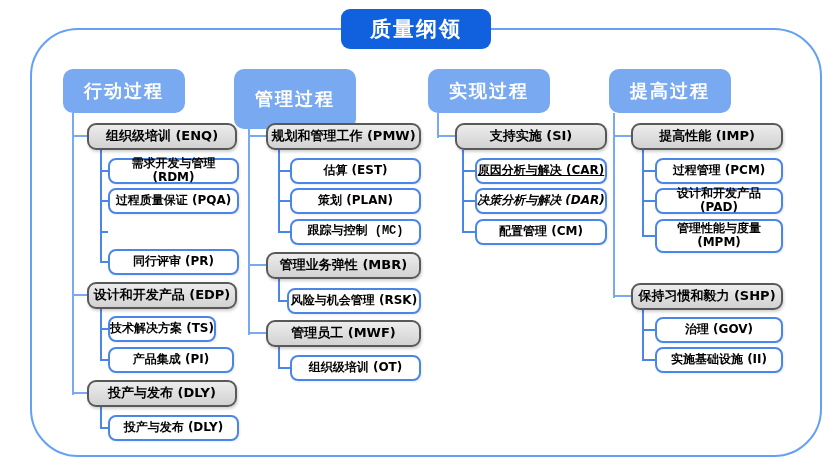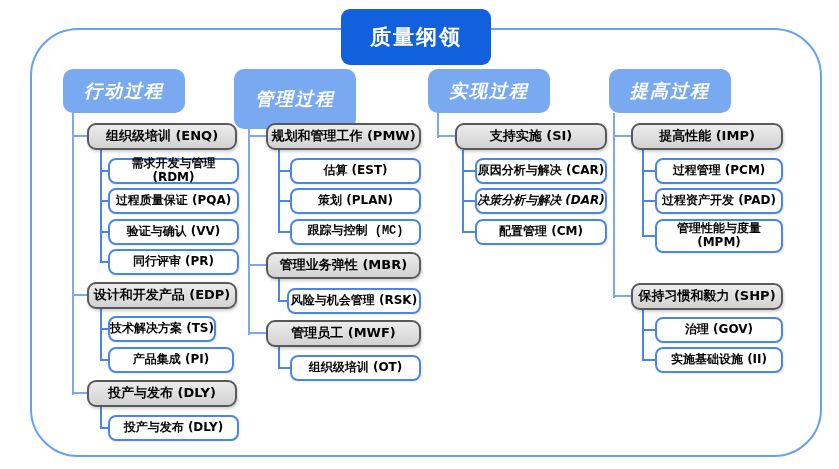--- a/index.html
+++ b/index.html
@@ -27,21 +27,21 @@
   }
   .title-box{
     background:var(--title-bg,#1161de);
     color:#fff;font-weight:bold;font-size:21px;
     border-radius:9px;z-index:3;
     letter-spacing:2px;
   }
   .header-box{
     background:var(--header-bg,#79a9f1);
     color:#fff;font-weight:bold;font-size:18px;
-    border-radius:10px;letter-spacing:2px;font-style:italic;
+    border-radius:10px;letter-spacing:2px;
   }
   .gray-box{
     background:linear-gradient(#ececec,#d2d2d2);
     border:2px solid var(--group-border,#595959);
     border-radius:9px;
     color:#000;font-weight:bold;font-size:13px;
     box-shadow:1px 2px 3px rgba(0,0,0,.18);
   }
   .white-box{
     background:#fff;
@@ -50,32 +50,31 @@
     color:#000;font-weight:bold;font-size:12px;
     box-shadow:1px 1px 2px rgba(0,0,0,.08);
   }
   .conn{position:absolute;z-index:1;}
 </style>
 </head>
 <body>
 
 <div id="stage" style="--title-bg: #1161de; --header-bg: #79a9f1; --group-fill: #d9d9d9; --group-border: #595959; --leaf-border: #4a86e8; --tree-line: #7aa9f0; --leaf-line: #4a86e8; --frame-border: #64a1f4;">
     <div class="frame" style="left: 30px; top: 28px; width: 792px; height: 429px;"></div>
-    <div class="title-box node" style="left: 341px; top: 9px; width: 150px; height: 56px;">质量纲领</div>
+    <div class="title-box node" style="left: 341px; top: 9px; width: 150px; height: 40px;">质量纲领</div>
     <div class="header-box node" style="left: 63px; top: 69px; width: 122px; height: 44px;">行动过程</div>
     <div class="conn" style="left: 72px; top: 113px; width: 2px; height: 282px; background: rgb(122, 169, 240);"></div>
     <div class="conn" style="left: 72px; top: 135px; width: 15px; height: 2px; background: rgb(122, 169, 240);"></div>
     <div class="gray-box node" style="left: 87px; top: 123px; width: 150px; height: 27px;">组织级培训 (ENQ)</div>
     <div class="conn" style="left: 100px; top: 150px; width: 2px; height: 113px; background: rgb(74, 134, 232);"></div>
     <div class="conn" style="left: 100px; top: 170px; width: 8px; height: 2px; background: rgb(74, 134, 232);"></div>
     <div class="white-box node" style="left: 108px; top: 158px; width: 131px; height: 26px;">需求开发与管理 (RDM)</div>
     <div class="conn" style="left: 100px; top: 200px; width: 8px; height: 2px; background: rgb(74, 134, 232);"></div>
     <div class="white-box node" style="left: 108px; top: 188px; width: 131px; height: 26px;">过程质量保证 (PQA)</div>
     <div class="conn" style="left: 100px; top: 231px; width: 8px; height: 2px; background: rgb(74, 134, 232);"></div>
-    <div class="white-box node" style="left: 108px; top: 219px; width: 131px; height: 26px;">验证与确认 (VV)</div>
     <div class="conn" style="left: 100px; top: 261px; width: 8px; height: 2px; background: rgb(74, 134, 232);"></div>
     <div class="white-box node" style="left: 108px; top: 249px; width: 131px; height: 26px;">同行评审 (PR)</div>
     <div class="conn" style="left: 72px; top: 294px; width: 15px; height: 2px; background: rgb(122, 169, 240);"></div>
     <div class="gray-box node" style="left: 87px; top: 282px; width: 150px; height: 27px; text-align: right;">设计和开发产品 (EDP)</div>
     <div class="conn" style="left: 100px; top: 309px; width: 2px; height: 52px; background: rgb(74, 134, 232);"></div>
     <div class="conn" style="left: 100px; top: 328px; width: 8px; height: 2px; background: rgb(74, 134, 232);"></div>
     <div class="white-box node" style="left: 108px; top: 316px; width: 108px; height: 26px;">技术解决方案 (TS)</div>
     <div class="conn" style="left: 100px; top: 359px; width: 8px; height: 2px; background: rgb(74, 134, 232);"></div>
     <div class="white-box node" style="left: 108px; top: 347px; width: 126px; height: 26px;">产品集成 (PI)</div>
     <div class="conn" style="left: 72px; top: 392px; width: 15px; height: 2px; background: rgb(122, 169, 240);"></div>
@@ -103,34 +102,34 @@
     <div class="gray-box node" style="left: 266px; top: 320px; width: 155px; height: 27px;">管理员工 (MWF)</div>
     <div class="conn" style="left: 278px; top: 347px; width: 2px; height: 22px; background: rgb(74, 134, 232);"></div>
     <div class="conn" style="left: 278px; top: 367px; width: 12px; height: 2px; background: rgb(74, 134, 232);"></div>
     <div class="white-box node" style="left: 290px; top: 355px; width: 131px; height: 26px;">组织级培训 (OT)</div>
     <div class="header-box node" style="left: 428px; top: 69px; width: 122px; height: 44px;">实现过程</div>
     <div class="conn" style="left: 437px; top: 113px; width: 2px; height: 25px; background: rgb(122, 169, 240);"></div>
     <div class="conn" style="left: 437px; top: 135px; width: 18px; height: 2px; background: rgb(122, 169, 240);"></div>
     <div class="gray-box node" style="left: 455px; top: 123px; width: 152px; height: 27px;">支持实施 (SI)</div>
     <div class="conn" style="left: 462px; top: 150px; width: 2px; height: 83px; background: rgb(74, 134, 232);"></div>
     <div class="conn" style="left: 462px; top: 170px; width: 13px; height: 2px; background: rgb(74, 134, 232);"></div>
-    <div class="white-box node" style="left: 475px; top: 158px; width: 132px; height: 26px;">原因分析与解决 (CAR)</div>
+    <div class="white-box node" style="left: 475px; top: 158px; width: 132px; height: 26px; text-decoration: underline;">原因分析与解决 (CAR)</div>
     <div class="conn" style="left: 462px; top: 200px; width: 13px; height: 2px; background: rgb(74, 134, 232);"></div>
     <div class="white-box node" style="left: 475px; top: 188px; width: 132px; height: 26px; font-style: italic;">决策分析与解决 (DAR)</div>
     <div class="conn" style="left: 462px; top: 231px; width: 13px; height: 2px; background: rgb(74, 134, 232);"></div>
     <div class="white-box node" style="left: 475px; top: 219px; width: 132px; height: 26px;">配置管理 (CM)</div>
     <div class="header-box node" style="left: 609px; top: 69px; width: 122px; height: 44px;">提高过程</div>
     <div class="conn" style="left: 613px; top: 113px; width: 2px; height: 185px; background: rgb(122, 169, 240);"></div>
     <div class="conn" style="left: 613px; top: 135px; width: 18px; height: 2px; background: rgb(122, 169, 240);"></div>
     <div class="gray-box node" style="left: 631px; top: 123px; width: 152px; height: 27px;">提高性能 (IMP)</div>
     <div class="conn" style="left: 642px; top: 150px; width: 2px; height: 87px; background: rgb(74, 134, 232);"></div>
     <div class="conn" style="left: 642px; top: 170px; width: 13px; height: 2px; background: rgb(74, 134, 232);"></div>
     <div class="white-box node" style="left: 655px; top: 158px; width: 128px; height: 26px;">过程管理 (PCM)</div>
     <div class="conn" style="left: 642px; top: 200px; width: 13px; height: 2px; background: rgb(74, 134, 232);"></div>
-    <div class="white-box node" style="left: 655px; top: 188px; width: 128px; height: 26px;">过程资产开发 (PAD)</div>
+    <div class="white-box node" style="left: 655px; top: 188px; width: 128px; height: 26px;">设计和开发产品 (PAD)</div>
     <div class="conn" style="left: 642px; top: 235px; width: 13px; height: 2px; background: rgb(74, 134, 232);"></div>
     <div class="white-box node" style="left: 655px; top: 219px; width: 128px; height: 34px;">管理性能与度量 (MPM)</div>
     <div class="conn" style="left: 613px; top: 295px; width: 18px; height: 2px; background: rgb(122, 169, 240);"></div>
     <div class="gray-box node" style="left: 631px; top: 283px; width: 152px; height: 27px;">保持习惯和毅力 (SHP)</div>
     <div class="conn" style="left: 642px; top: 310px; width: 2px; height: 51px; background: rgb(74, 134, 232);"></div>
     <div class="conn" style="left: 642px; top: 329px; width: 13px; height: 2px; background: rgb(74, 134, 232);"></div>
     <div class="white-box node" style="left: 655px; top: 317px; width: 128px; height: 26px;">治理 (GOV)</div>
     <div class="conn" style="left: 642px; top: 359px; width: 13px; height: 2px; background: rgb(74, 134, 232);"></div>
     <div class="white-box node" style="left: 655px; top: 347px; width: 128px; height: 26px;">实施基础设施 (II)</div>
   </div>

